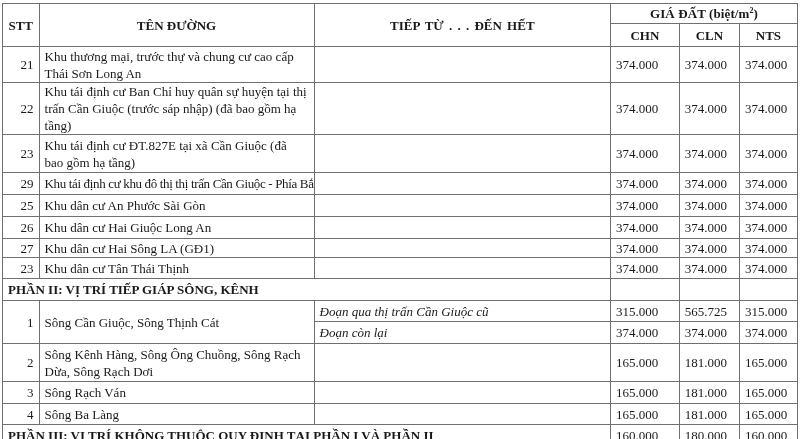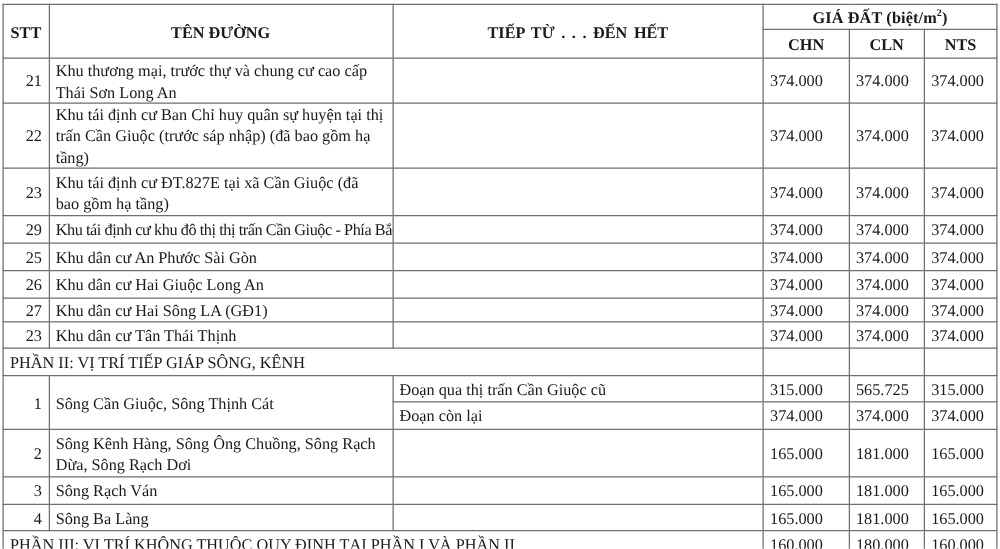--- a/index.html
+++ b/index.html
@@ -38,23 +38,23 @@
     }
     .col-stt { width: 34px; }
     .col-name { width: 256px; }
     .col-seg { width: 276px; }
     .col-chn { width: 64px; }
     .col-cln { width: 56px; }
     .col-nts { width: 54px; }
     td.stt { text-align: right; padding: 0 2px; }
     td.num { padding: 0 2px; }
     td.name { text-align: left; }
-    td.seg { text-align: left; }
+    td.seg { text-align: left; font-style: italic; }
     td.section {
-      font-weight: normal;
+      font-weight: bold;
       text-align: left;
       padding-left: 4px;
       margin-left: 47px;
     }
     .price-group { letter-spacing: 0.1px; }
     sup { font-size: 8px; line-height: 0; }
     .head-dots { word-spacing: 2px; }
   </style>
 </head>
 <body>

